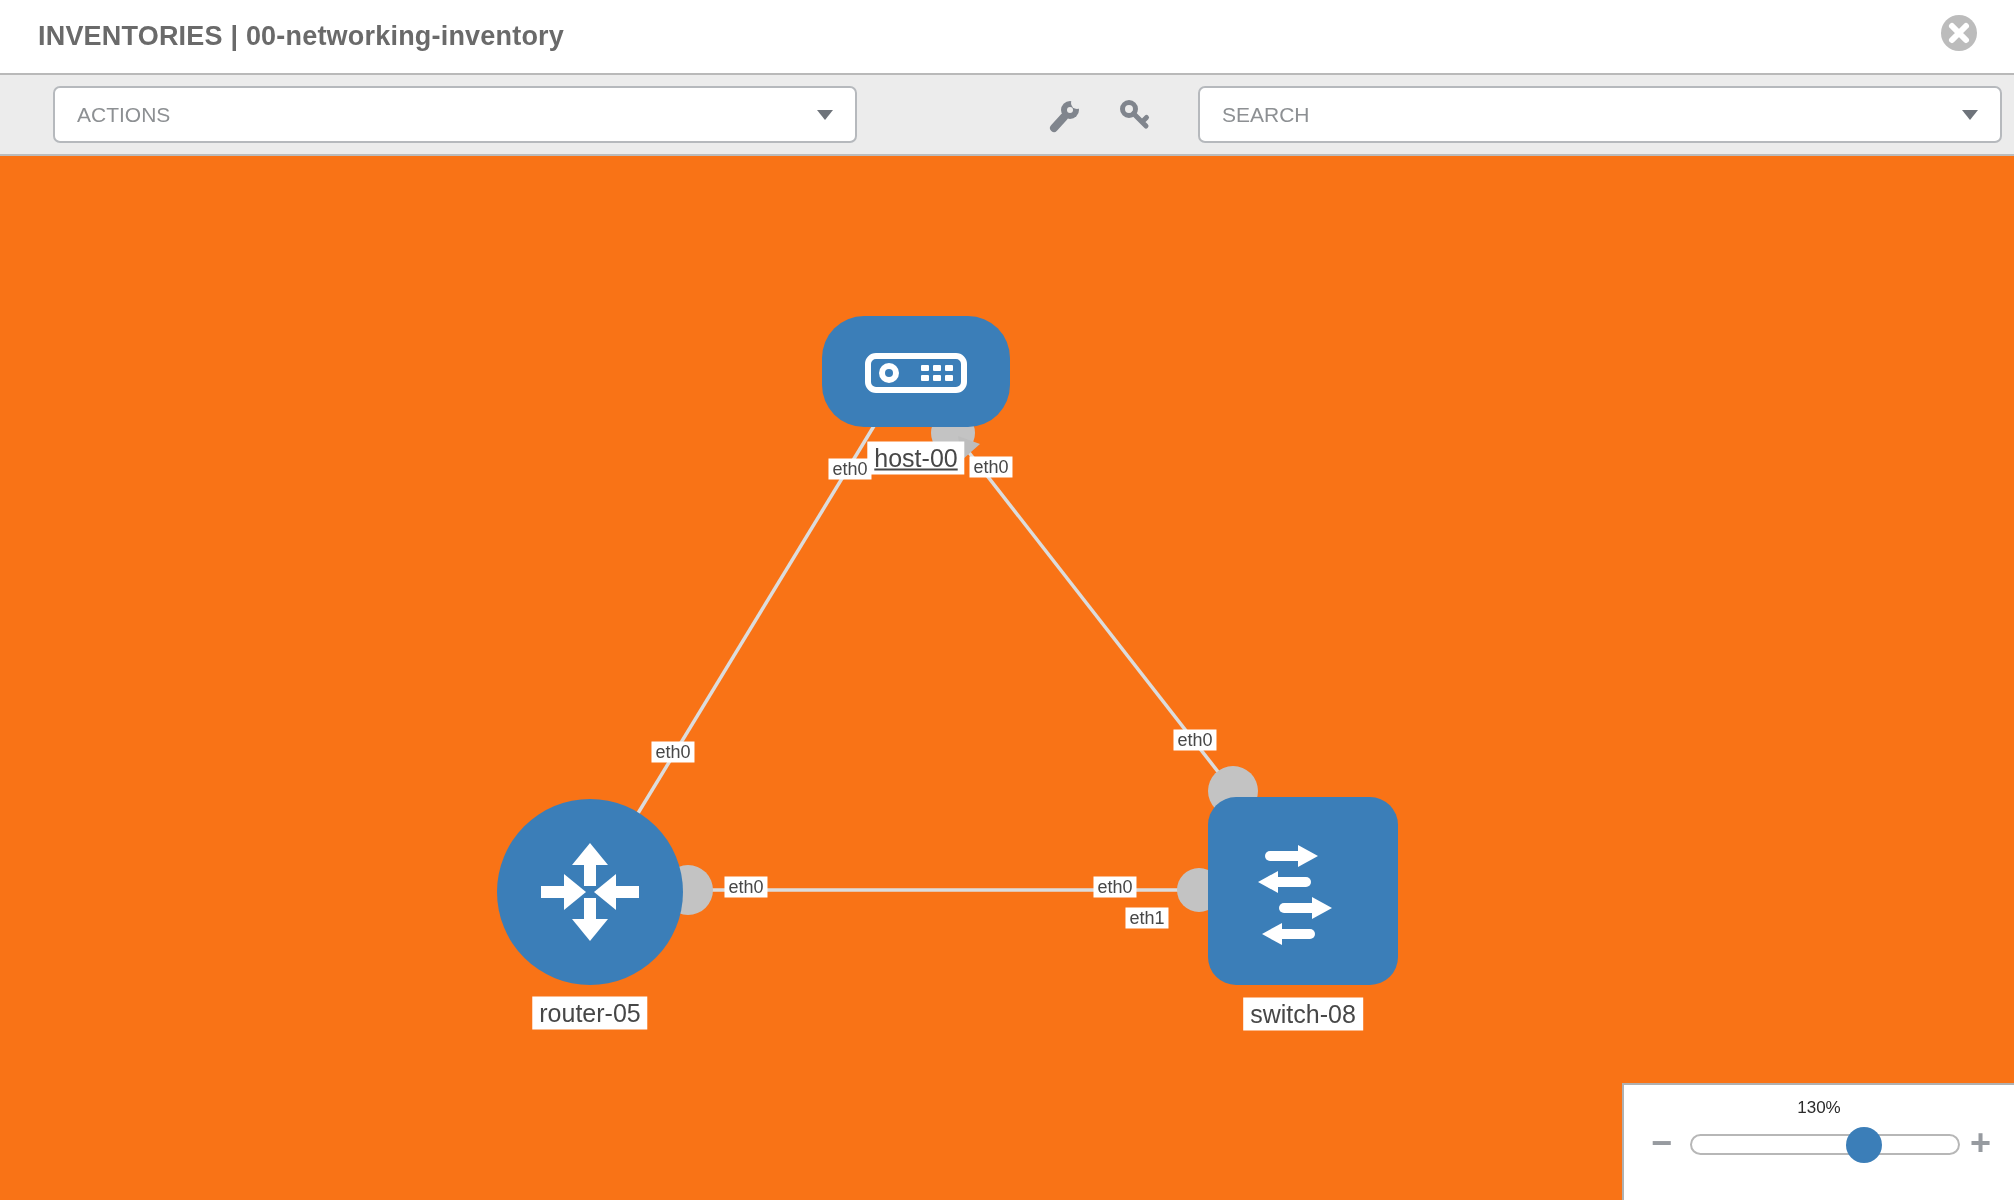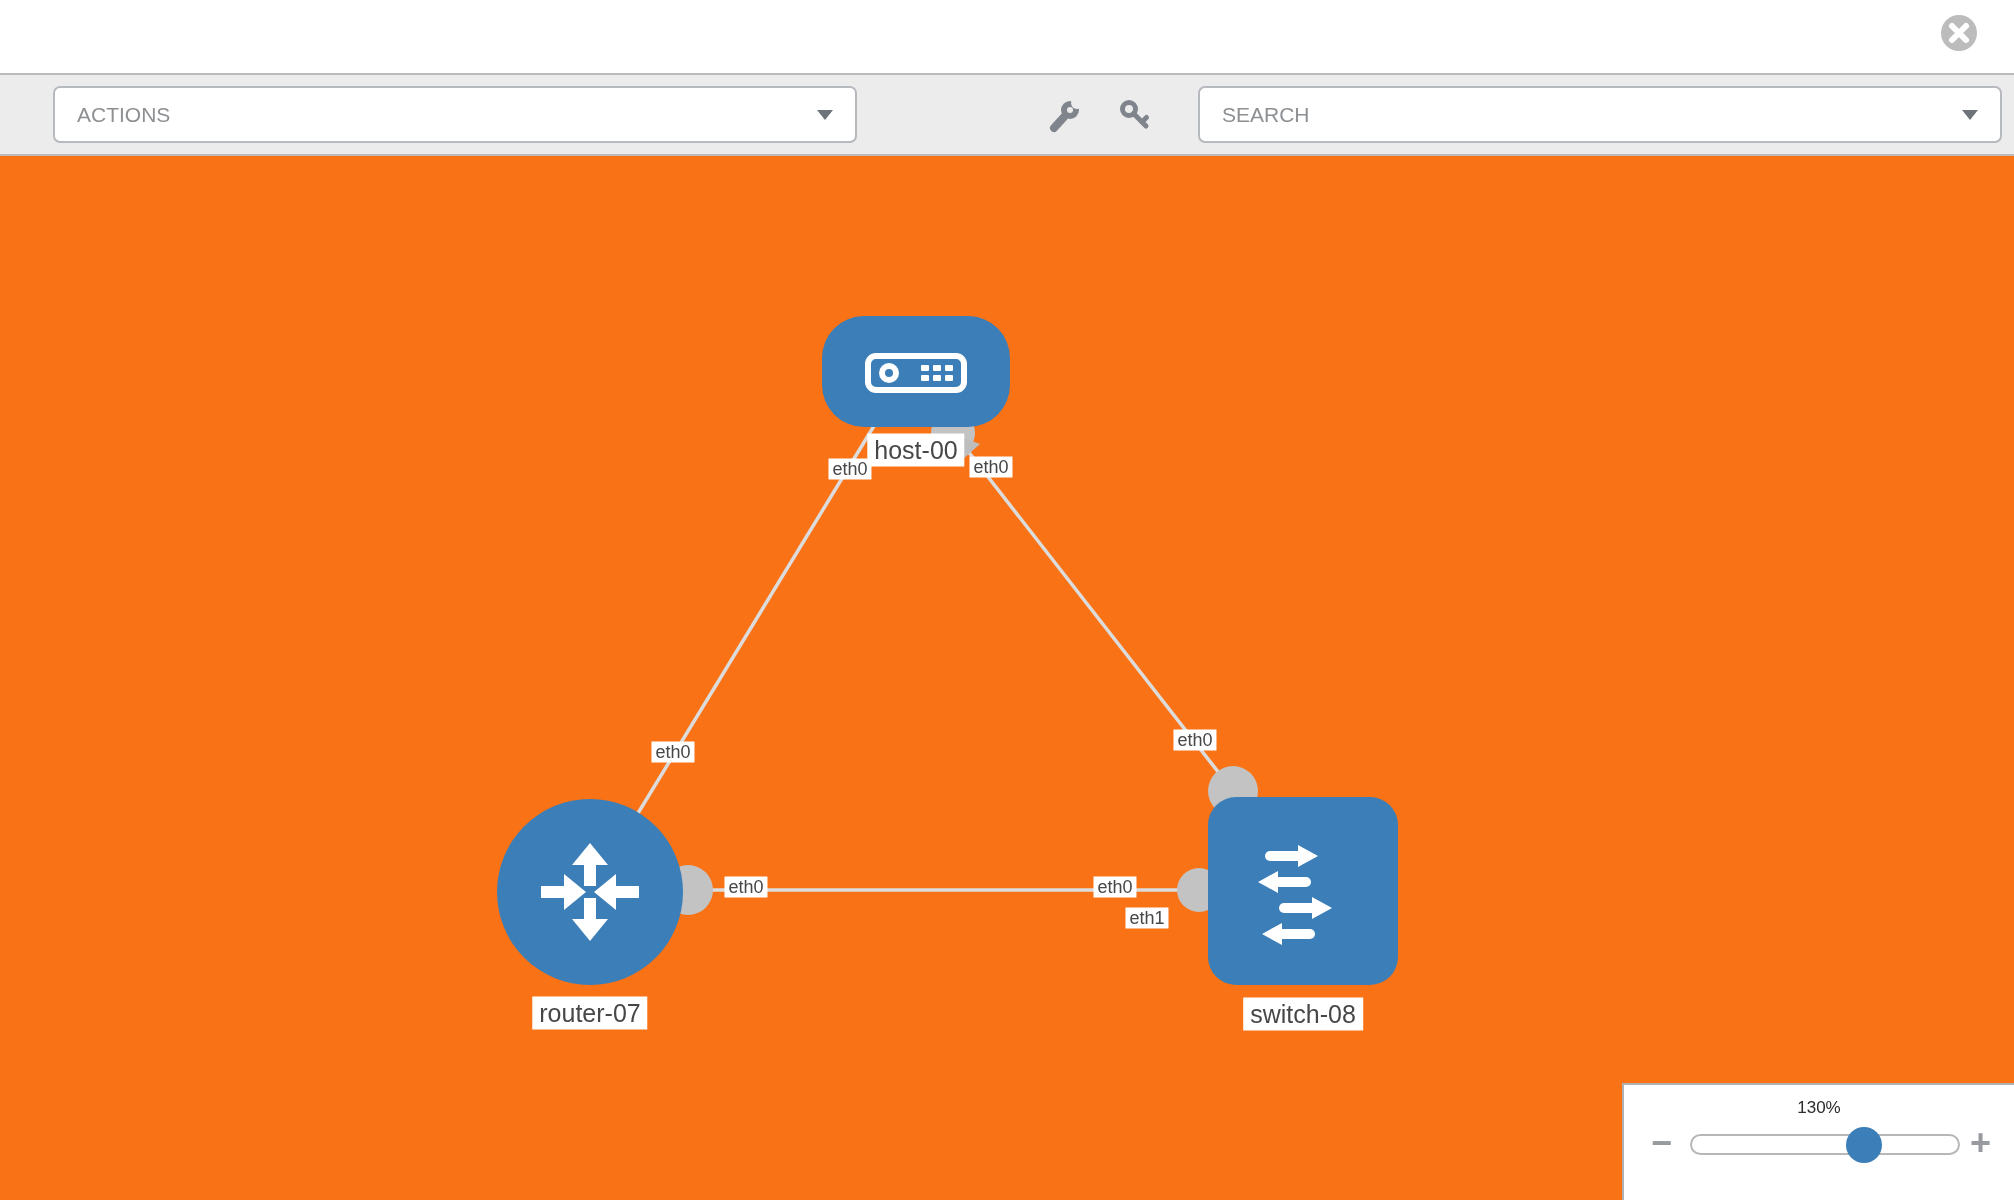--- a/index.html
+++ b/index.html
@@ -46,20 +46,21 @@
     border:2px solid #b7b7b7;border-radius:12px;box-sizing:border-box;cursor:pointer;}
   .zoom-thumb{position:absolute;left:222px;top:42px;width:36px;height:36px;border-radius:50%;
     background:#3b7eb8;cursor:pointer;}
 </style>
 </head>
 <body>
 
 <div class="viewport">
 
   <div class="header">
+    <div class="page-title">INVENTORIES | 00-networking-inventory</div>
     <div class="close-btn">
       <svg width="38" height="38" viewBox="0 0 38 38">
         <circle cx="19" cy="19" r="18" fill="#bcbcbc"></circle>
         <path d="M12 12 L26 26 M26 12 L12 26" stroke="#fff" stroke-width="6" stroke-linecap="round"></path>
       </svg>
     </div>
   </div>
 
   <div class="toolbar">
     <div class="dropdown dd-actions">
@@ -143,31 +144,31 @@
           <line x1="28" y1="46" x2="58" y2="46" stroke-width="10"></line>
           <line x1="36" y1="72" x2="66" y2="72" stroke-width="10"></line>
           <polygon points="84,72 64,61 64,83" stroke="none"></polygon>
           <polygon points="14,98 34,87 34,109" stroke="none"></polygon>
           <line x1="32" y1="98" x2="62" y2="98" stroke-width="10"></line>
         </g>
       </g>
     </svg>
 
     <div class="lbl lbl-if" style="left:850px;top:313px;">eth0</div>
-    <div class="lbl lbl-node" style="left:916px;top:294px;">host-00</div>
+    <div class="lbl lbl-node" style="left:916px;top:302px;text-decoration:underline;">host-00</div>
     <div class="lbl lbl-if" style="left:991px;top:311px;">eth0</div>
 
     <div class="lbl lbl-if" style="left:673px;top:596px;">eth0</div>
     <div class="lbl lbl-if" style="left:1195px;top:584px;">eth0</div>
 
     <div class="lbl lbl-if" style="left:746px;top:731px;">eth0</div>
     <div class="lbl lbl-if" style="left:1115px;top:731px;">eth0</div>
     <div class="lbl lbl-if" style="left:1147px;top:762px;">eth1</div>
 
-    <div class="lbl lbl-node" style="left:590px;top:857px;">router-07</div>
+    <div class="lbl lbl-node" style="left:590px;top:857px;">router-05</div>
     <div class="lbl lbl-node" style="left:1303px;top:858px;">switch-08</div>
 
     <div class="zoom-panel">
       <div class="zoom-level">130%</div>
       <div class="zoom-minus">−</div>
       <div class="zoom-track"></div>
       <div class="zoom-thumb"></div>
       <div class="zoom-plus">+</div>
     </div>
   </div>

